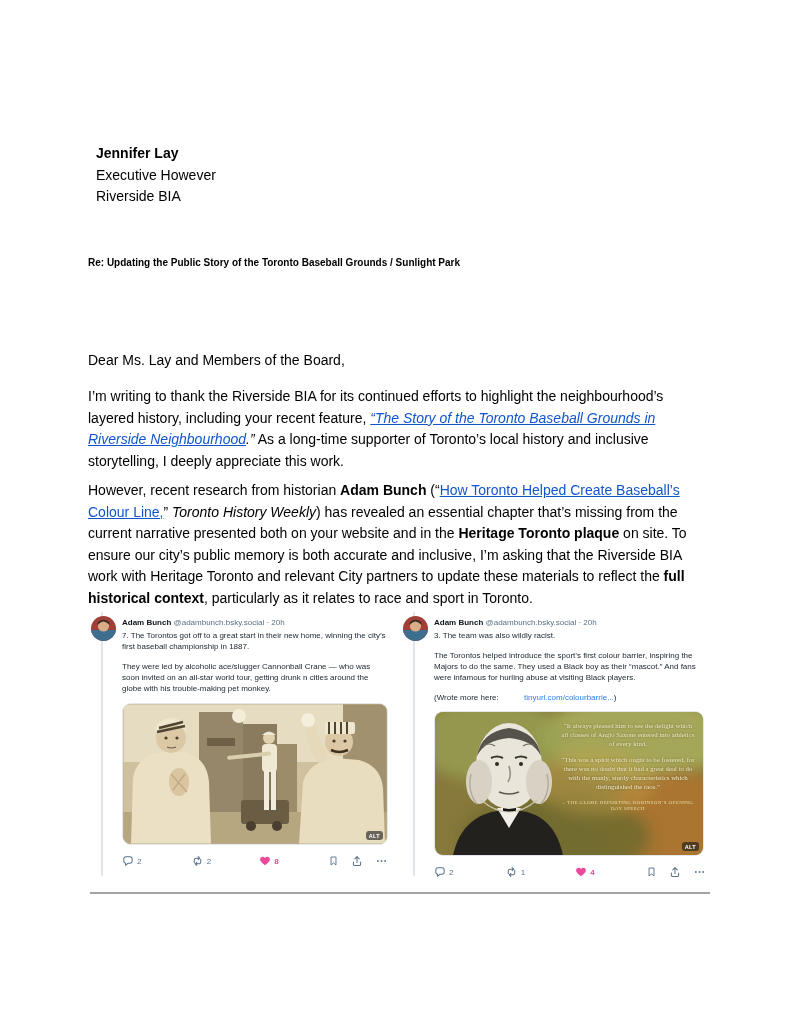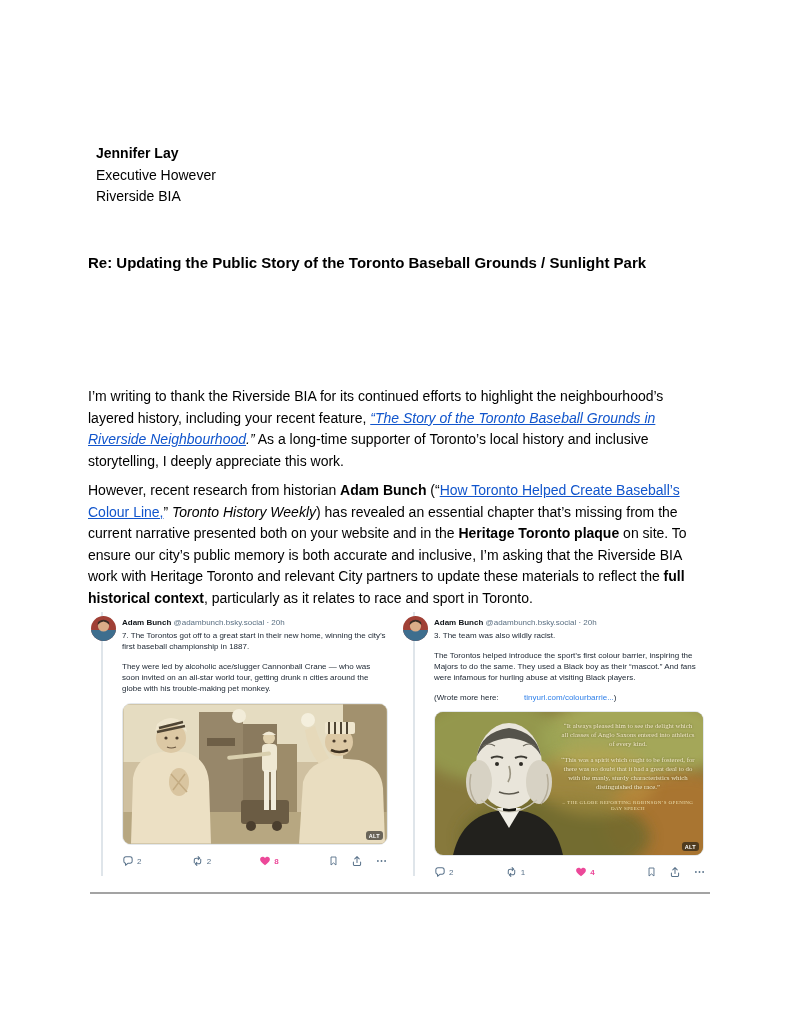--- a/index.html
+++ b/index.html
@@ -1,21 +1,21 @@
 <!DOCTYPE html>
 <html><head>
 <meta charset="utf-8">
 <style>
   html,body{margin:0;padding:0;background:#ffffff;}
   .page{position:relative;width:799px;height:1021px;background:#ffffff;overflow:hidden;
         font-family:"Liberation Sans",sans-serif;color:#000;}
   .abs{position:absolute;left:88px;width:622px;}
   .letter-text{font-size:14px;line-height:21.5px;}
   .bold{font-weight:bold;}
-  .subject{font-size:15px;line-height:27px;font-weight:bold;}
+  .subject{font-size:10px;line-height:27px;font-weight:bold;}
   .seg-bold{font-weight:bold;}
   .seg-italic{font-style:italic;}
   .seg-link{color:#1155cc;text-decoration:underline;}
   .seg-link-italic{color:#1155cc;text-decoration:underline;font-style:italic;}
 
   
   .posts-row{position:absolute;left:90px;top:612px;display:flex;gap:14px;}
   .post-card{position:relative;background:#fff;font-size:8px;color:#1a2430;}
   .post-card.left{width:298px;}
   .post-card.right{width:304px;}
@@ -55,20 +55,21 @@
 
 
   <div class="abs letter-text" style="top:143px;margin-left:8px;">
     <div class="bold">Jennifer Lay</div>
     <div>Executive However</div>
     <div>Riverside BIA</div>
   </div>
 
   <div class="abs subject" style="top:249px;">Re: Updating the Public Story of the Toronto Baseball Grounds / Sunlight Park</div>
 
+  <div class="abs letter-text" style="top:350px;">Dear Ms. Lay and Members of the Board,</div>
 
   <div class="abs letter-text" style="top:386px;"><span>I’m writing to thank the Riverside BIA for its continued efforts to highlight the neighbourhood’s layered history, including your recent feature, </span><span class="seg-link-italic">“The Story of the Toronto Baseball Grounds in Riverside Neighbourhood</span><span class="seg-italic">.”</span><span> As a long-time supporter of Toronto’s local history and inclusive storytelling, I deeply appreciate this work.</span></div>
 
   <div class="abs letter-text" style="top:480px;"><span>However, recent research from historian </span><span class="seg-bold">Adam Bunch</span><span> (“</span><span class="seg-link">How Toronto Helped Create Baseball’s Colour Line,</span><span>” </span><span class="seg-italic">Toronto History Weekly</span><span>) has revealed an essential chapter that’s missing from the current narrative presented both on your website and in the </span><span class="seg-bold">Heritage Toronto plaque</span><span> on site. To ensure our city’s public memory is both accurate and inclusive, I’m asking that the Riverside BIA work with Heritage Toronto and relevant City partners to update these materials to reflect the </span><span class="seg-bold">full historical context</span><span>, particularly as it relates to race and sport in Toronto.</span></div>
 
   <div class="posts-row">
 
     <div class="post-card left">
       <div class="thread-line"></div>
       <div class="avatar">

